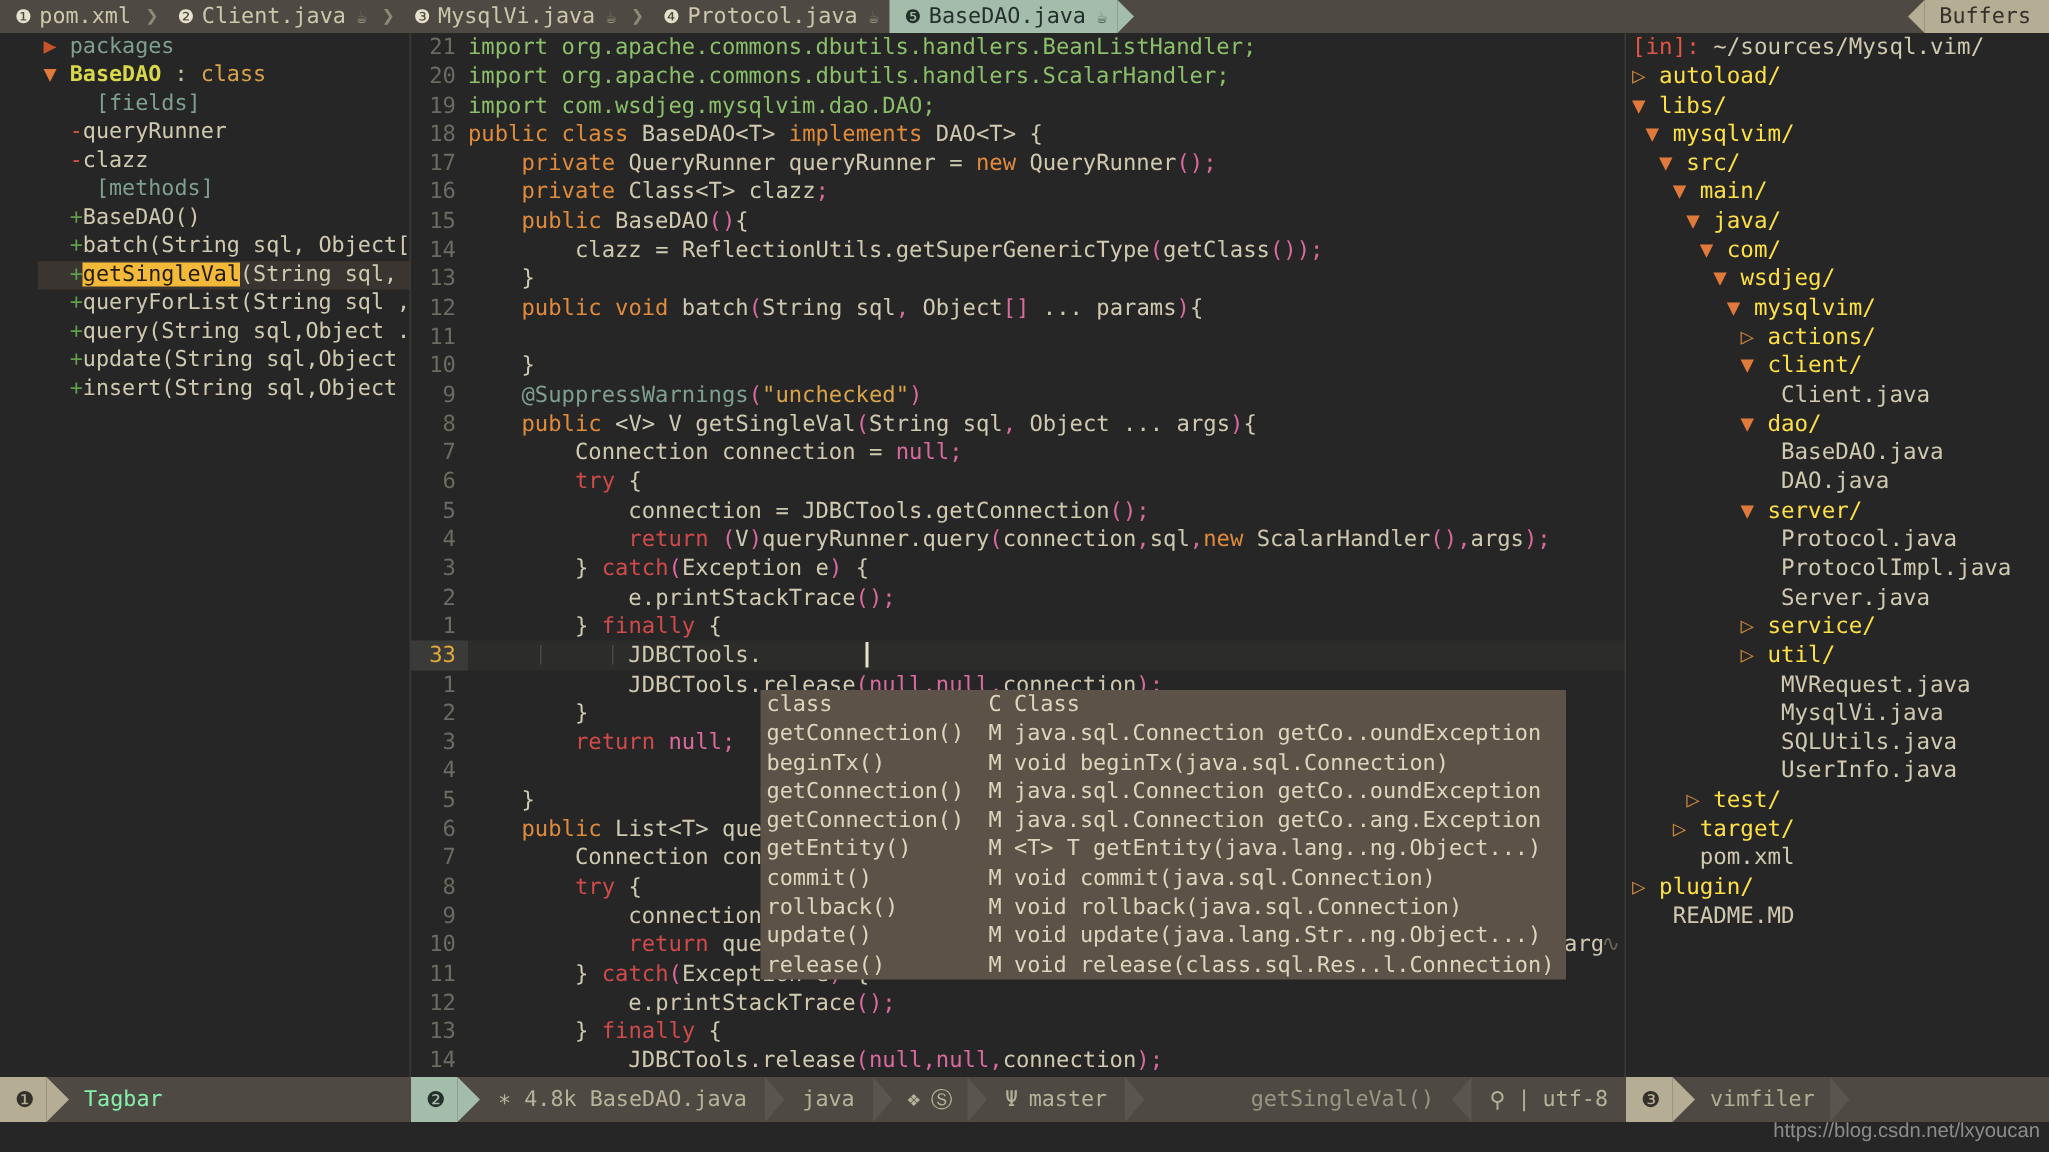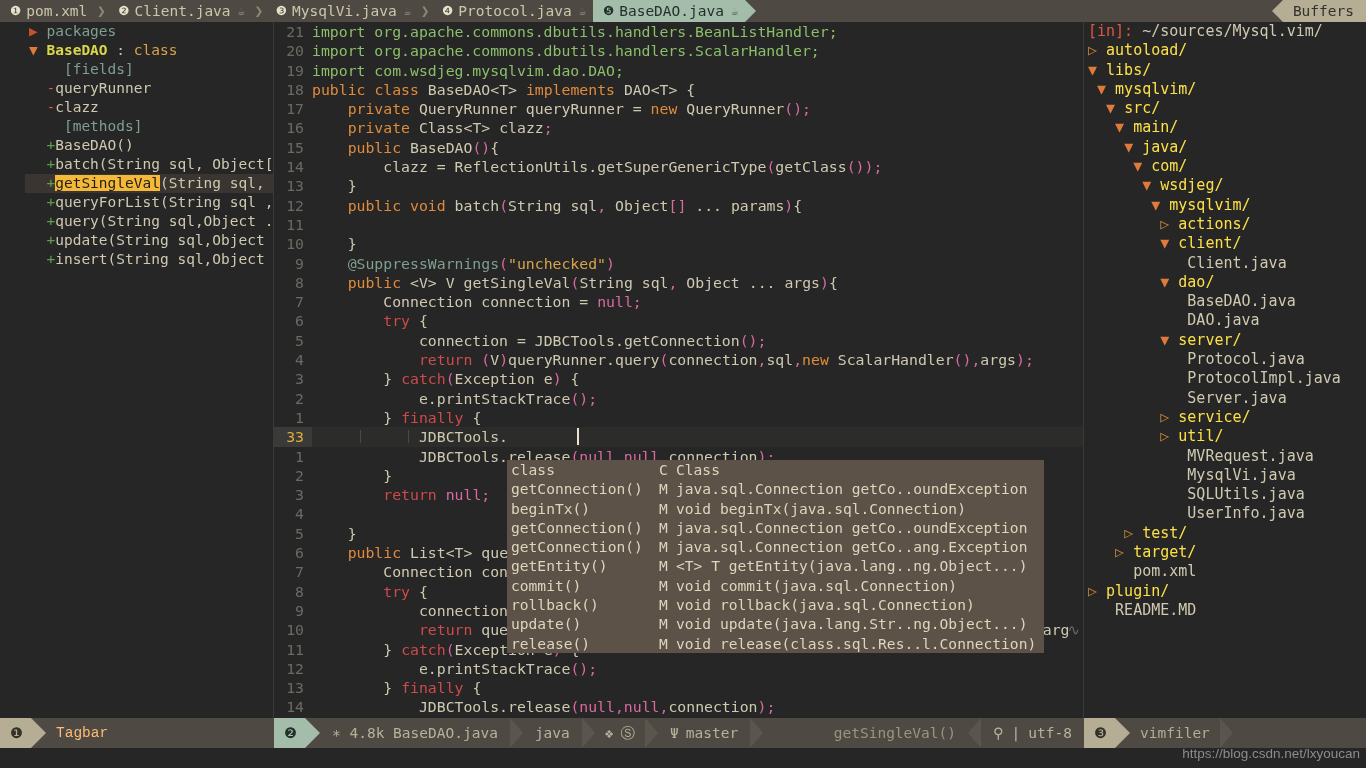--- a/index.html
+++ b/index.html
@@ -140,21 +140,21 @@
     position: absolute; left: 0; top: 718px; width: 1366px; height: 30px;
     display: flex; font-size: 14.5px;
   }
   .arrow-r {
     width: 0; height: 0; flex: none;
     border-top: 15px solid transparent;
     border-bottom: 15px solid transparent;
   }
   #sl-left { width: 274px; background: #4e4a43; display: flex; align-items: stretch; }
   .sl-num { background: #b5ae95; color: #34302a; padding: 0 8px 0 10px; display: flex; align-items: center; }
-  .sl-name { color: #fdba74; padding: 0 10px; display: flex; align-items: center; font-family: Liberation Mono, monospace; }
+  .sl-name { color: #86efac; padding: 0 10px; display: flex; align-items: center; }
   #sl-mid { width: 810px; background: #4e4a43; display: flex; align-items: stretch; }
   .sl-num-active { background: #a3bdaa; color: #23302b; padding: 0 8px 0 10px; display: flex; align-items: center; }
   .sl-file { color: #b8b19a; padding: 0 12px; display: flex; align-items: center; }
   .sl-ft { color: #b8b19a; padding: 0 12px; display: flex; align-items: center; }
   .sl-flags { color: #b8b19a; padding: 0 10px; display: flex; align-items: center; gap: 7px; }
   .sl-branch { color: #b8b19a; padding: 0 12px; display: flex; align-items: center; }
   .sl-spacer { flex: 1; }
   #sl-right { width: 282px; background: #4e4a43; display: flex; align-items: stretch; }
   .sl-tag { color: #9b9481; padding: 0 12px; display: flex; align-items: center; }
   .sl-enc { color: #b8b19a; padding: 0 12px; display: flex; align-items: center; gap: 8px; }

